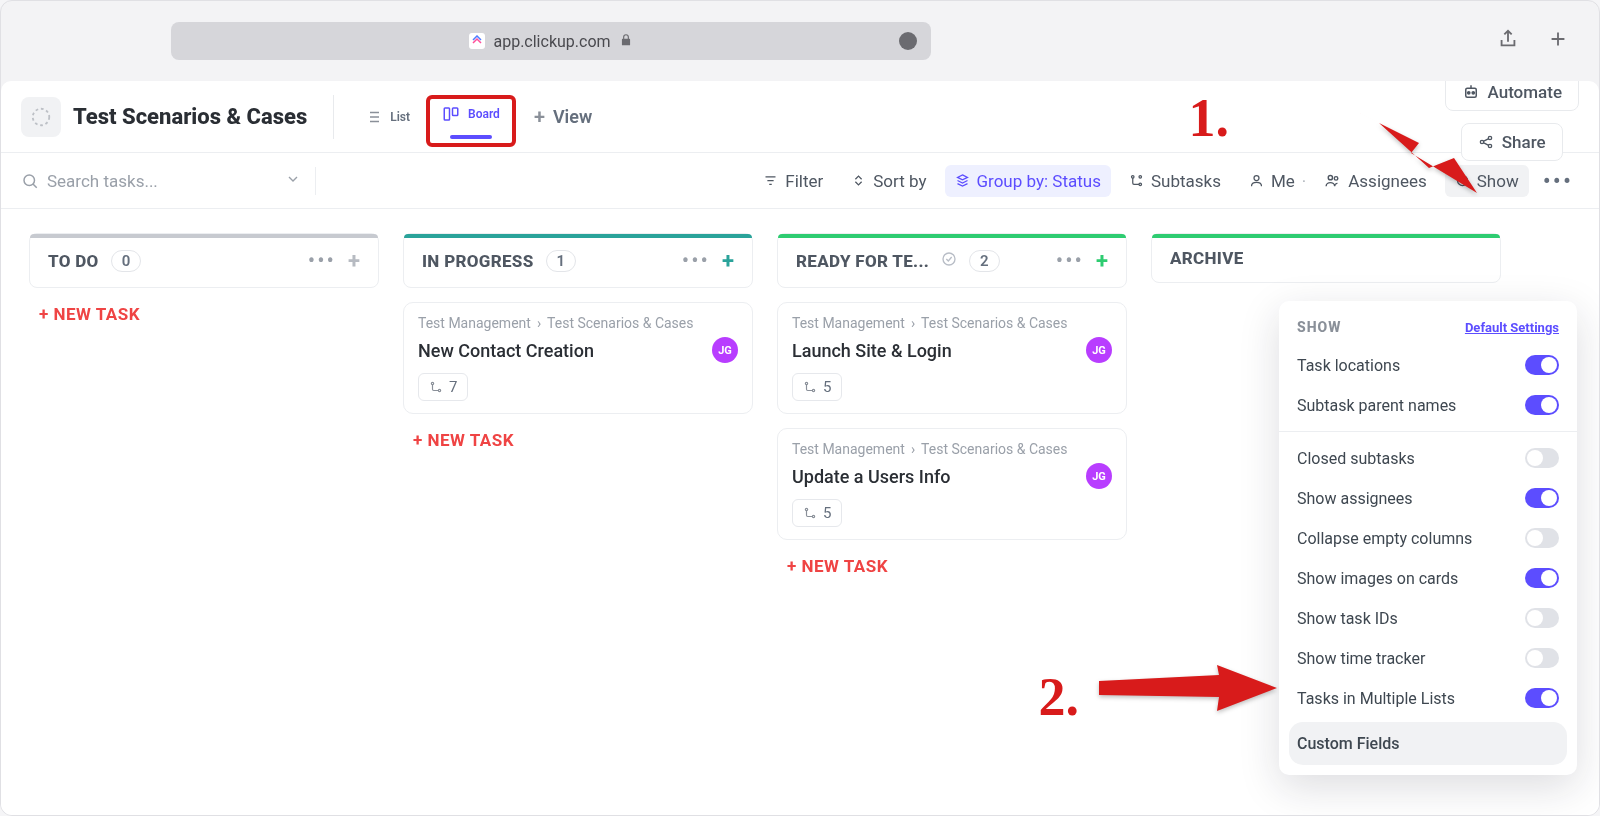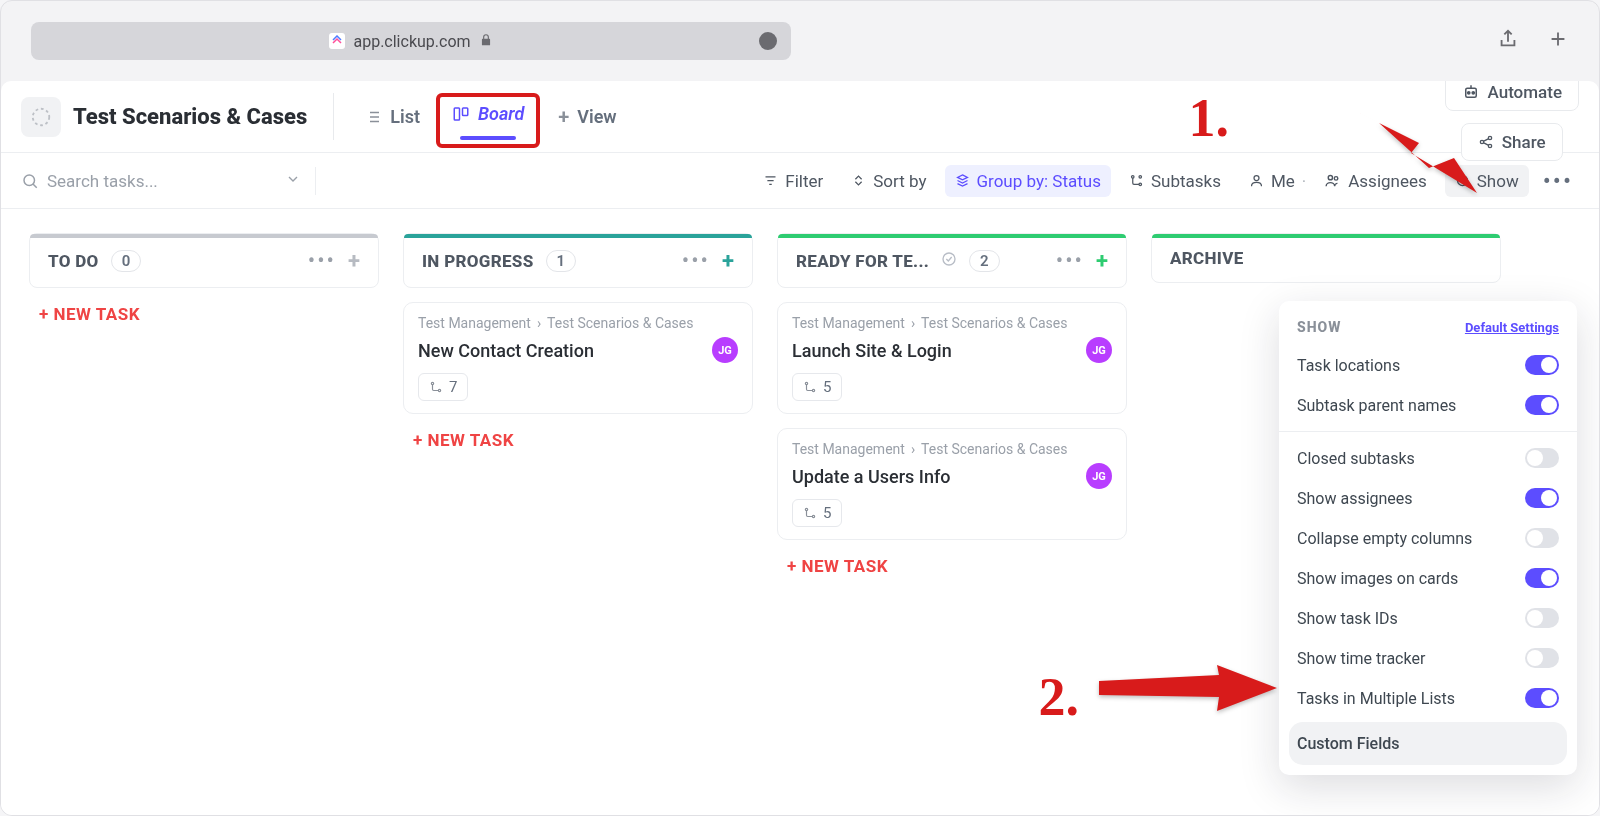--- a/index.html
+++ b/index.html
@@ -19,20 +19,21 @@
     border: 1px solid #e0e0e4;
   }
   .browser-top {
     height: 80px;
     display: flex;
     align-items: center;
     justify-content: space-between;
     padding: 0 30px;
   }
   .omnibox {
+    margin-left: 140px;
     width: 760px;
     height: 38px;
     background: #d6d6da;
     border-radius: 8px;
     display: flex;
     align-items: center;
     justify-content: center;
     gap: 8px;
     position: relative;
   }
@@ -62,22 +63,22 @@
     align-items:center;
     padding: 0 20px;
     gap:12px;
   }
   .space-icon {
     width:40px;height:40px;border-radius:8px;background:#f1f2f4;display:flex;align-items:center;justify-content:center;
   }
   .space-icon svg{opacity:.5}
   .page-title { font-size:22px; font-weight:800; color:#2a2e34; margin-right:14px;}
   .view-tabs { display:flex; align-items:center; gap:0; border-left:1px solid #e8eaed; padding-left:14px;}
-  .view-tab { display:flex; align-items:center; gap:8px; padding:8px 16px; color:#656f7d; font-size:18px; font-weight:600; cursor:pointer;}
-  .view-tab.active { color:#5c4dff; position:relative;font-style:italic;}
+  .view-tab { display:flex; align-items:center; gap:8px; padding:8px 16px; color:#656f7d; font-size:12px; font-weight:600; cursor:pointer;}
+  .view-tab.active { color:#5c4dff; position:relative;}
   .view-tab.active::after { content:''; position:absolute; left:8px; right:8px; bottom:-16px; height:4px; background:#5c4dff; border-radius:2px;}
   .view-tab-highlight { border:4px solid #d81b1b; border-radius:6px; padding:6px 12px 20px; margin-bottom:-8px;}
   .add-view { color:#656f7d; font-size:18px; font-weight:600; padding:8px 18px; display:flex;gap:8px;align-items:center;}
   .header-spacer { flex:1; }
   .header-right { display:flex; gap:12px; align-items:center;flex-direction:column;}
   .btn { border:1px solid #e8eaed;border-radius:8px;padding:8px 16px;display:flex;align-items:center;gap:8px;color:#4f5762;font-size:17px;font-weight:500;cursor:pointer;background:#fff}
   .toolbar {
     height:56px;border-bottom:1px solid #eceef1;display:flex;align-items:center;padding:0 20px;gap:8px;
   }
   .search-box { display:flex;align-items:center;gap:8px;color:#9aa0a9;font-size:17px;width:280px;}

